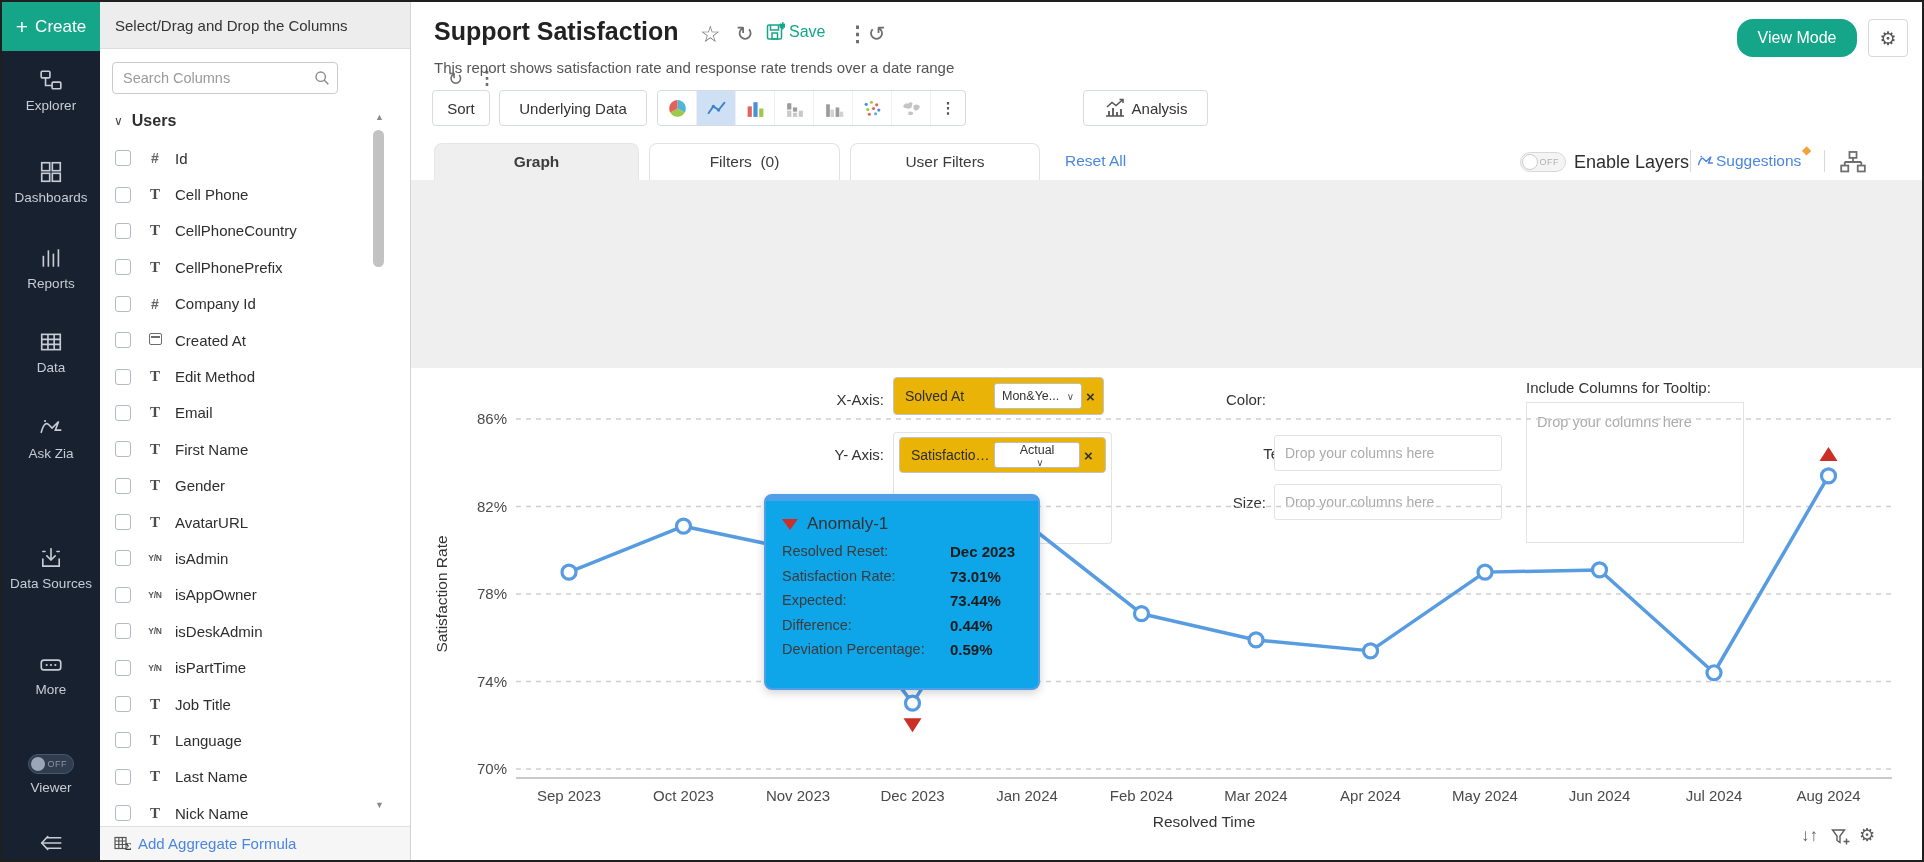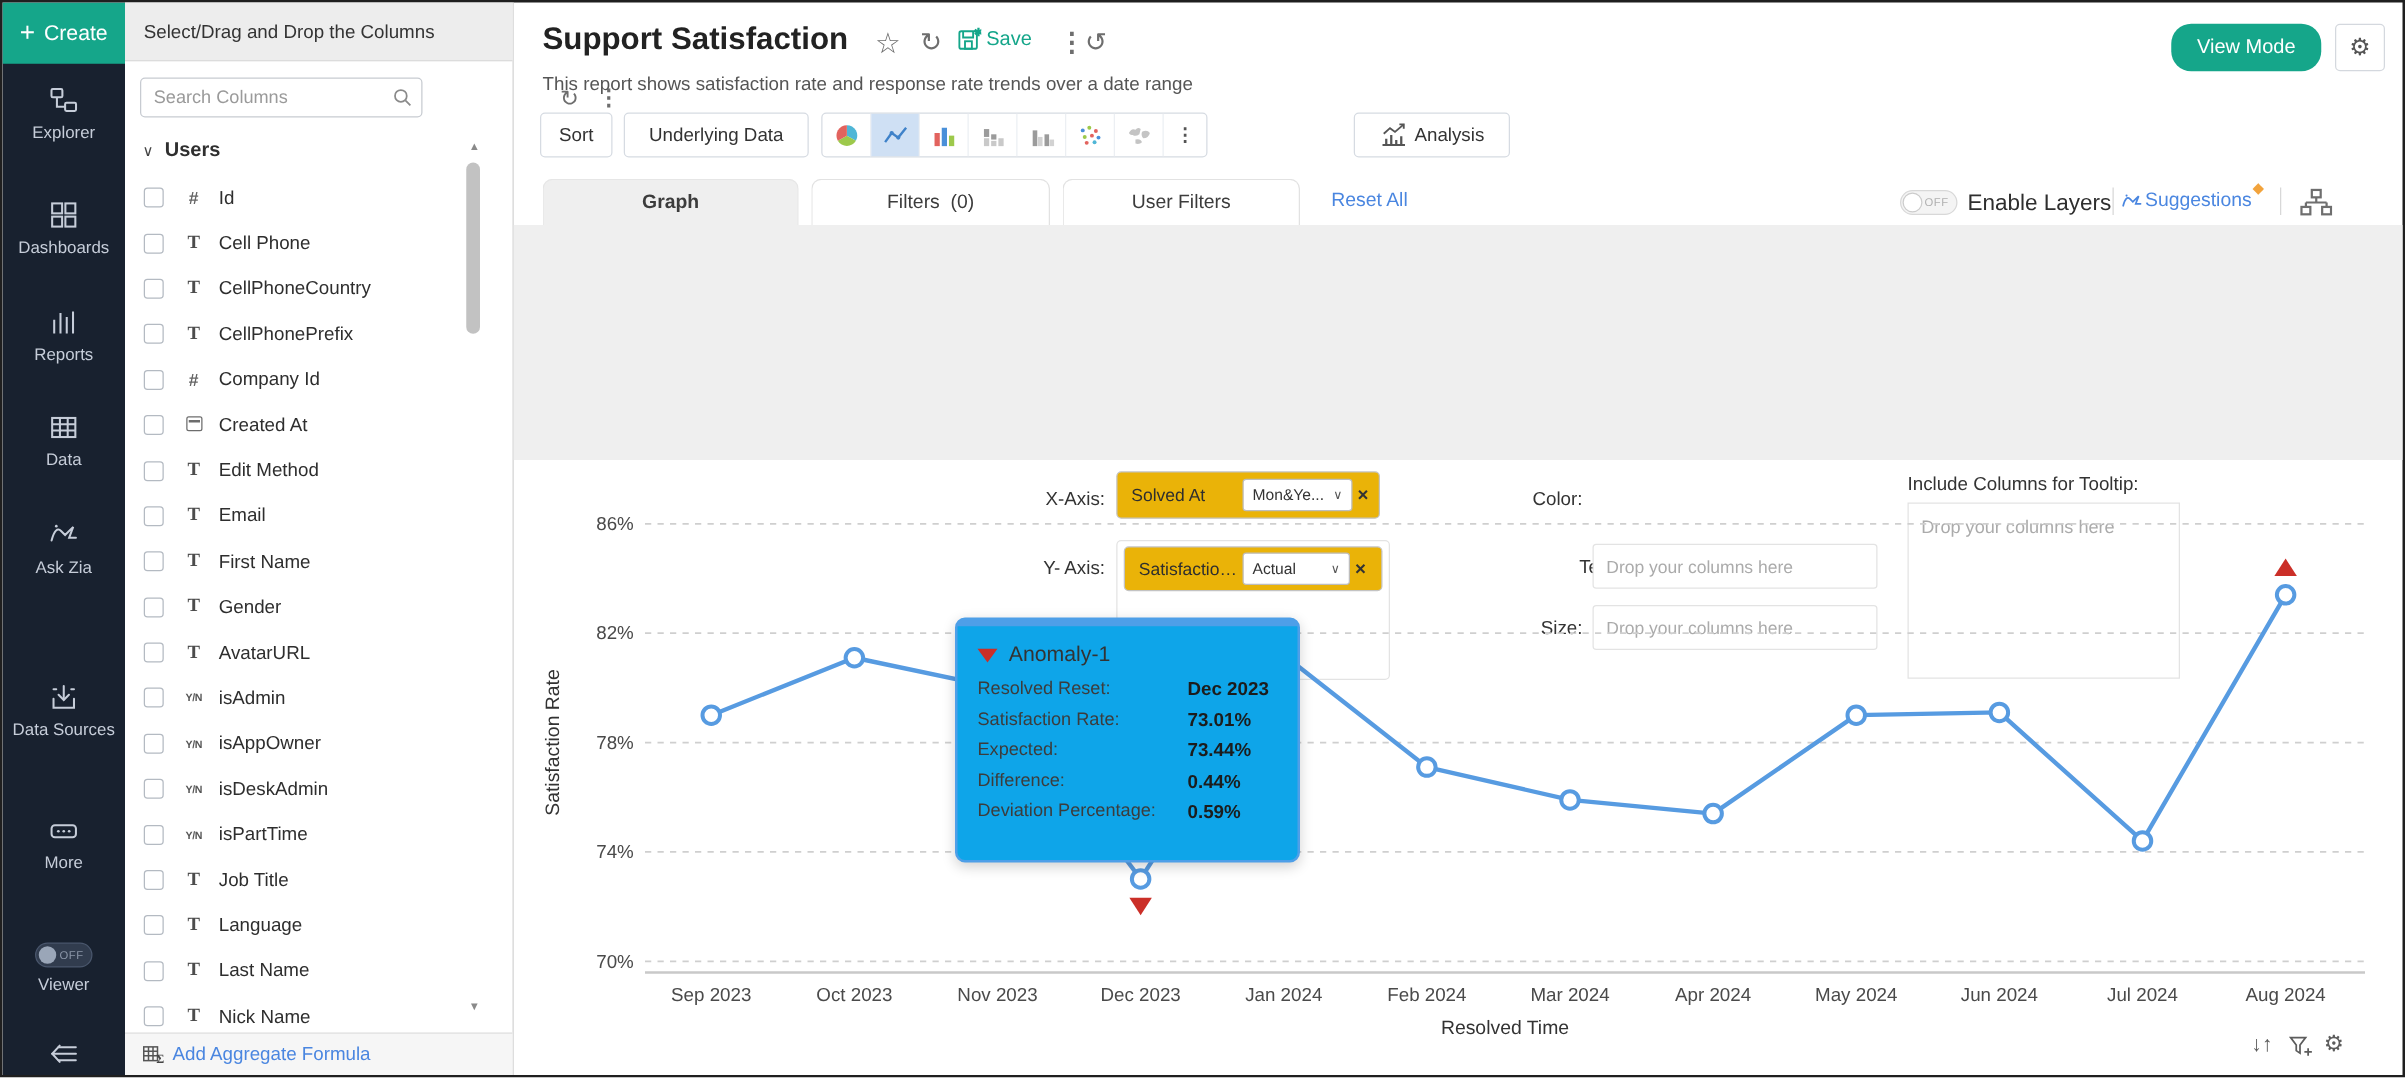--- a/index.html
+++ b/index.html
@@ -469,21 +469,21 @@
         <span style="overflow:hidden; white-space:nowrap;">Mon&amp;Ye...</span>
         <span class="car">∨</span>
       </span>
       <span class="x">×</span>
     </div>
 
     <span class="cfg-label" style="left:408px; top:266px; width:65px;">Y- Axis:</span>
     <div id="ybox"></div>
     <div class="chip" style="left:488px; top:257px; width:207px; height:36px;">
       <span class="fname" style="width:94px;">Satisfaction ...</span>
-      <span class="dd" style="width:86px;">
+      <span class="dd" style="width:86px;flex-direction:column;">
         <span>Actual</span>
         <span class="car">∨</span>
       </span>
       <span class="x">×</span>
     </div>
     <svg class="abs" style="left:483px; top:330px;" width="24" height="24" viewBox="0 0 22 22">
         <g stroke="#666" stroke-width="1.8" fill="none">
           <path d="M4 2 V20"></path>
           <path d="M4 5 H14 M4 10 H18 M4 15 H10" stroke-width="2.4"></path>
         </g>

